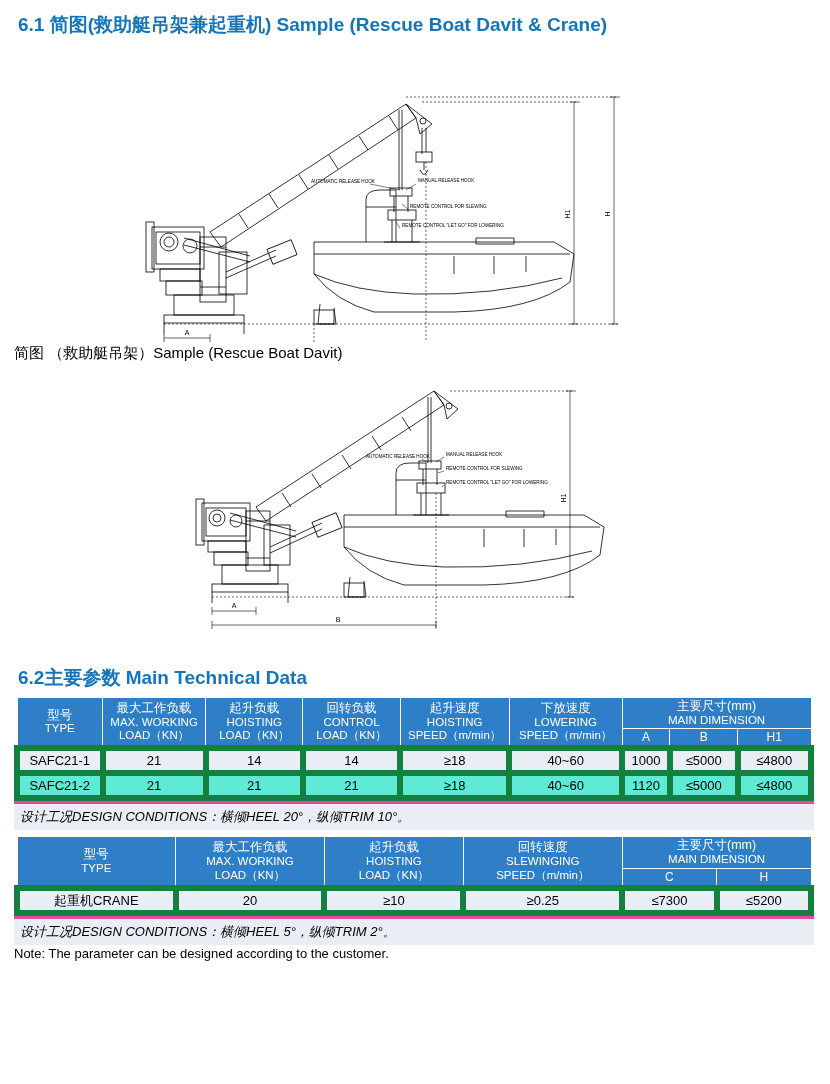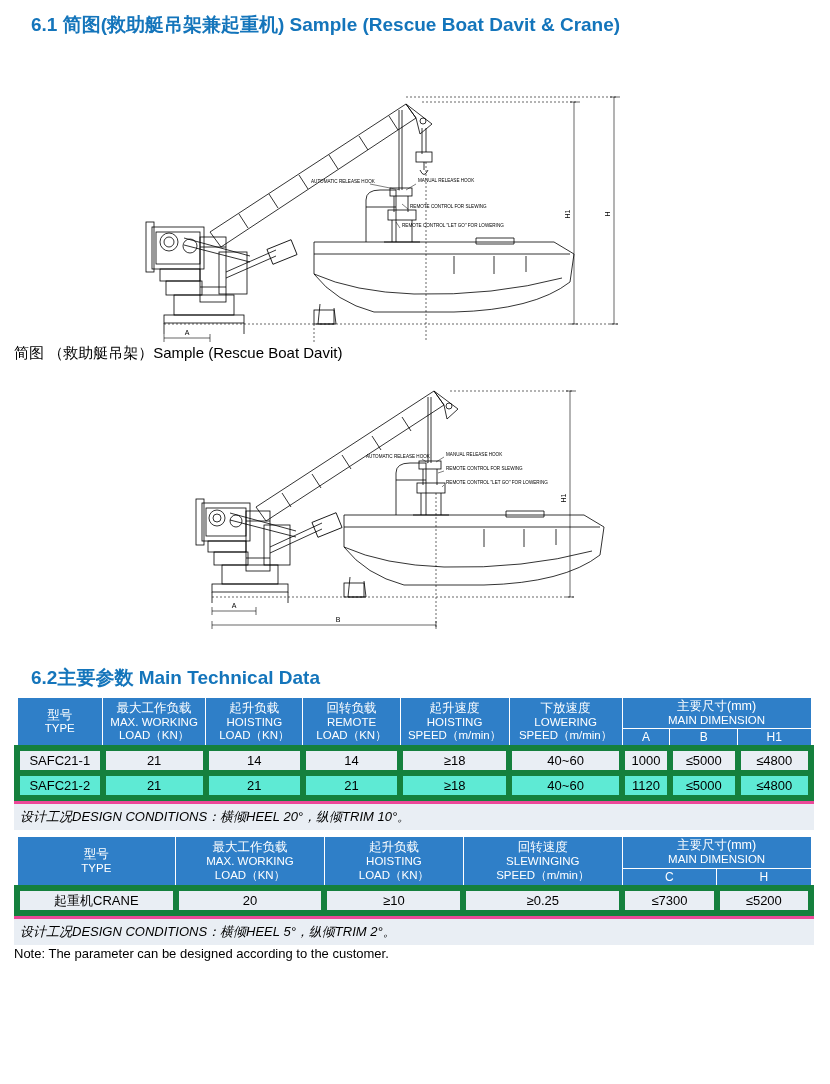--- a/index.html
+++ b/index.html
@@ -18,21 +18,21 @@
   .page {
     width: 830px;
     height: 1084px;
     padding: 10px 14px 0 14px;
     position: relative;
   }
   h1.section-title {
     color: #1475bb;
     font-size: 19px;
     font-weight: bold;
-    margin: 2px 0 4px 17px;
+    margin: 2px 0 4px 4px;
     letter-spacing: 0px;
   }
   h2.sub-title {
     color: #000;
     font-size: 15px;
     font-weight: normal;
     margin: 2px 0 0 0;
   }
   .figure {
     position: relative;
@@ -310,21 +310,21 @@
           <span class="en">MAX. WORKING</span>
           <span class="en">LOAD（KN）</span>
         </th>
         <th rowspan="2" style="width:98px">
           <span class="cn">起升负载</span>
           <span class="en">HOISTING</span>
           <span class="en">LOAD（KN）</span>
         </th>
         <th rowspan="2" style="width:98px">
           <span class="cn">回转负载</span>
-          <span class="en">REMOTE</span>
+          <span class="en">CONTROL</span>
           <span class="en">LOAD（KN）</span>
         </th>
         <th rowspan="2" style="width:110px">
           <span class="cn">起升速度</span>
           <span class="en">HOISTING</span>
           <span class="en">SPEED（m/min）</span>
         </th>
         <th rowspan="2" style="width:114px">
           <span class="cn">下放速度</span>
           <span class="en">LOWERING</span>

